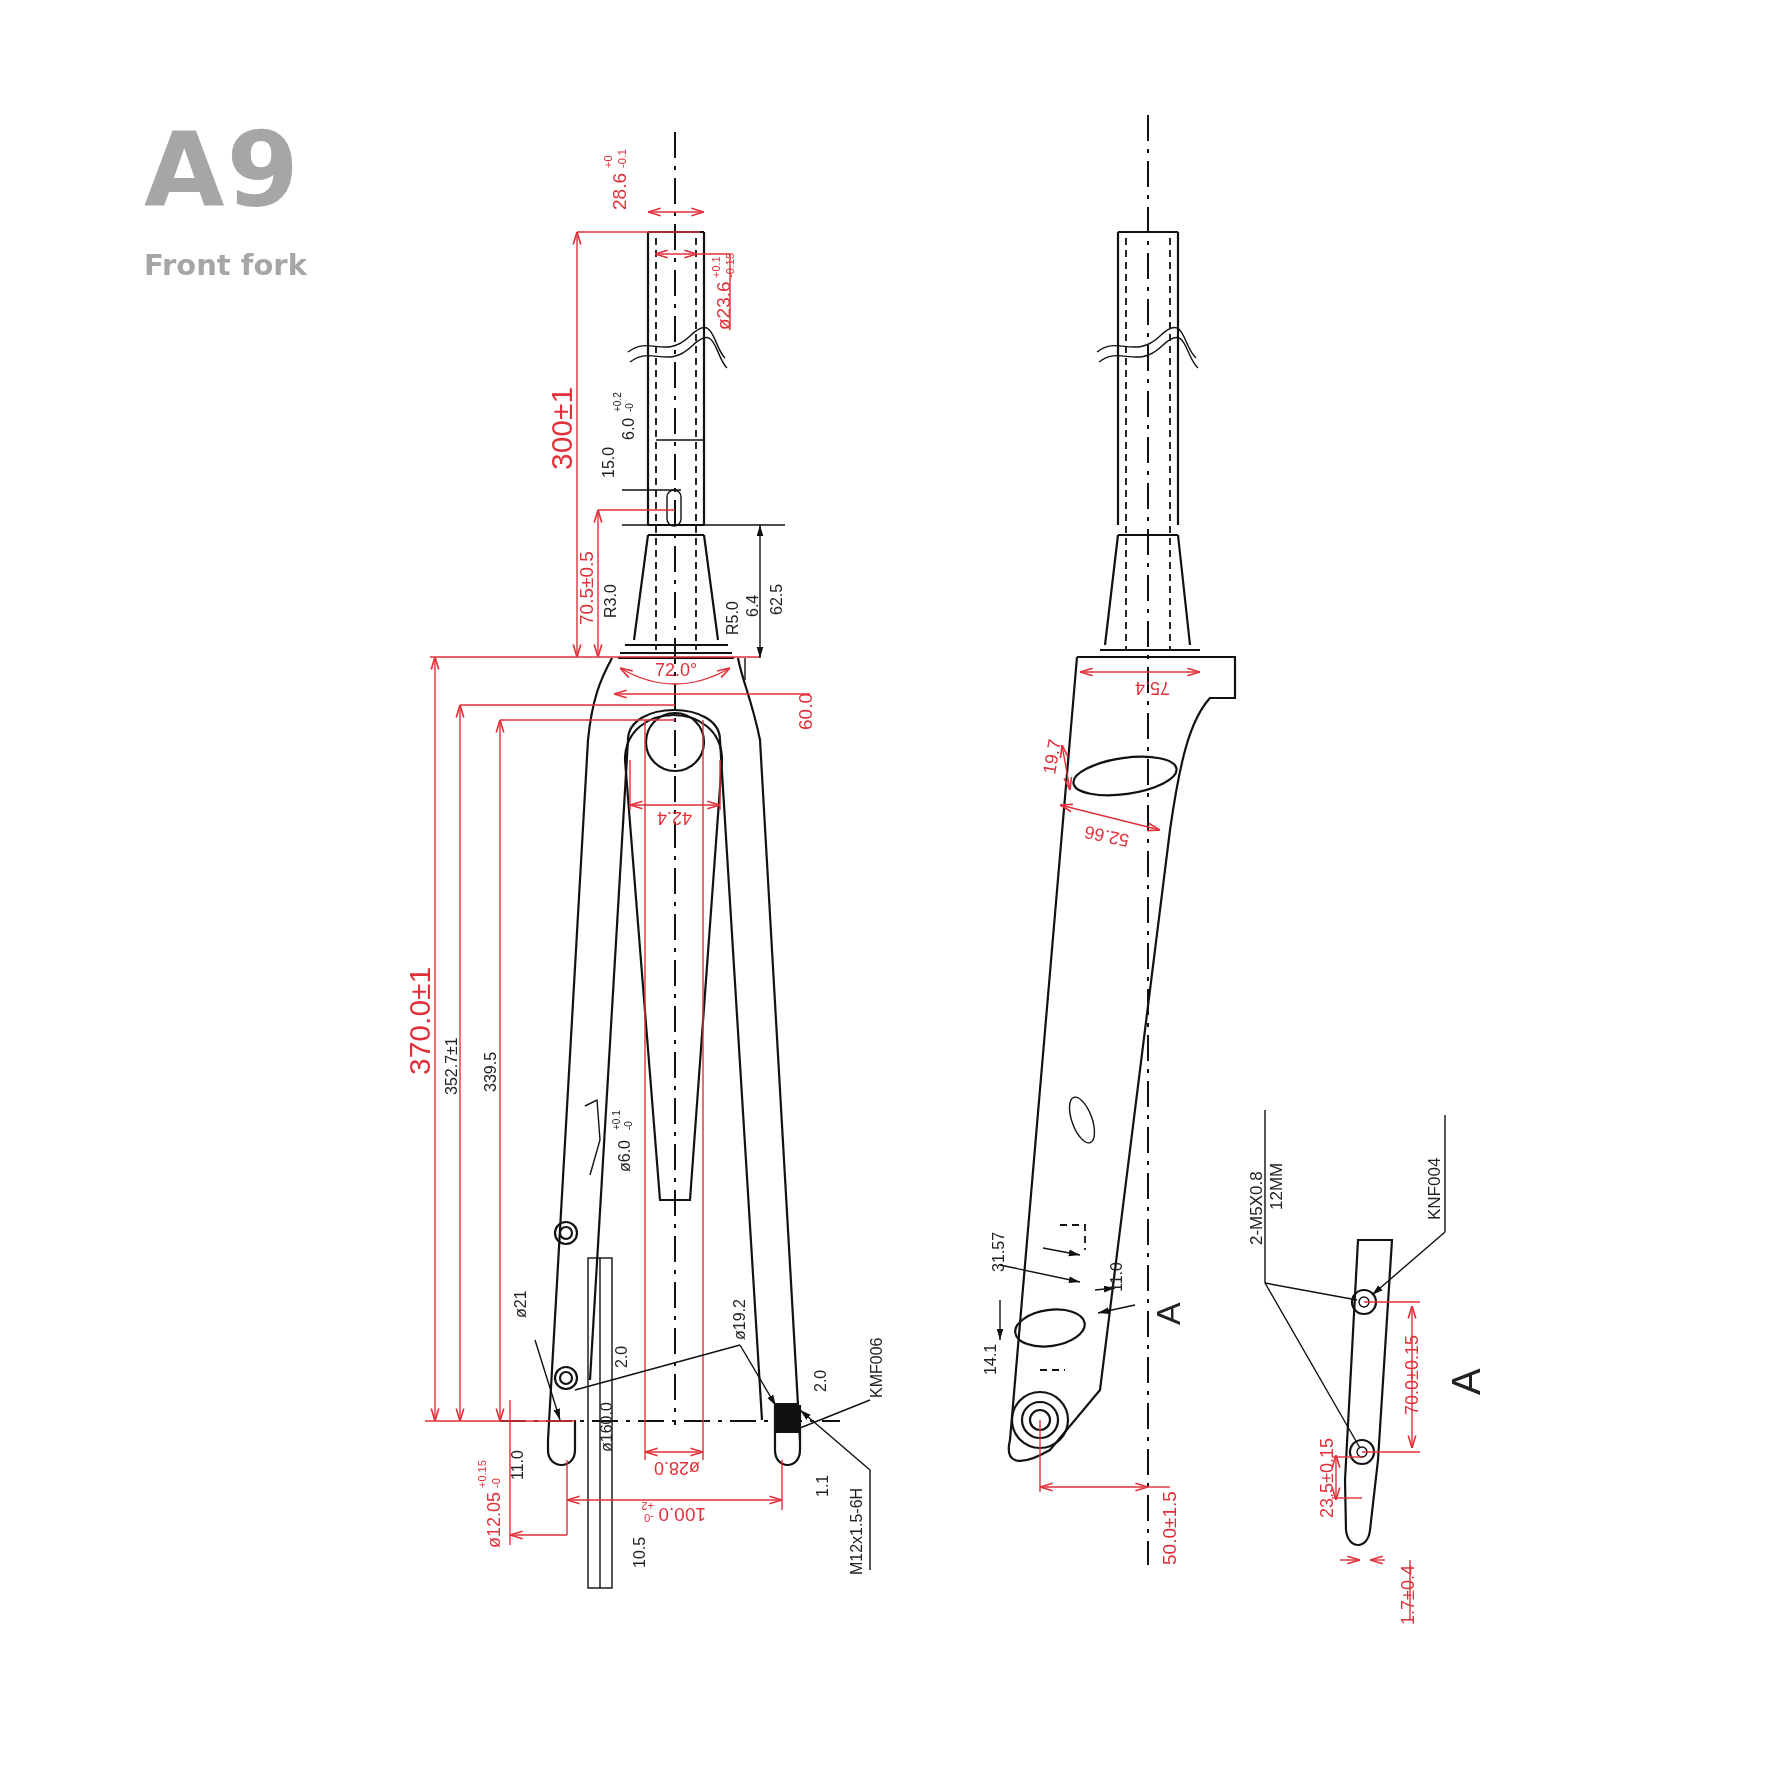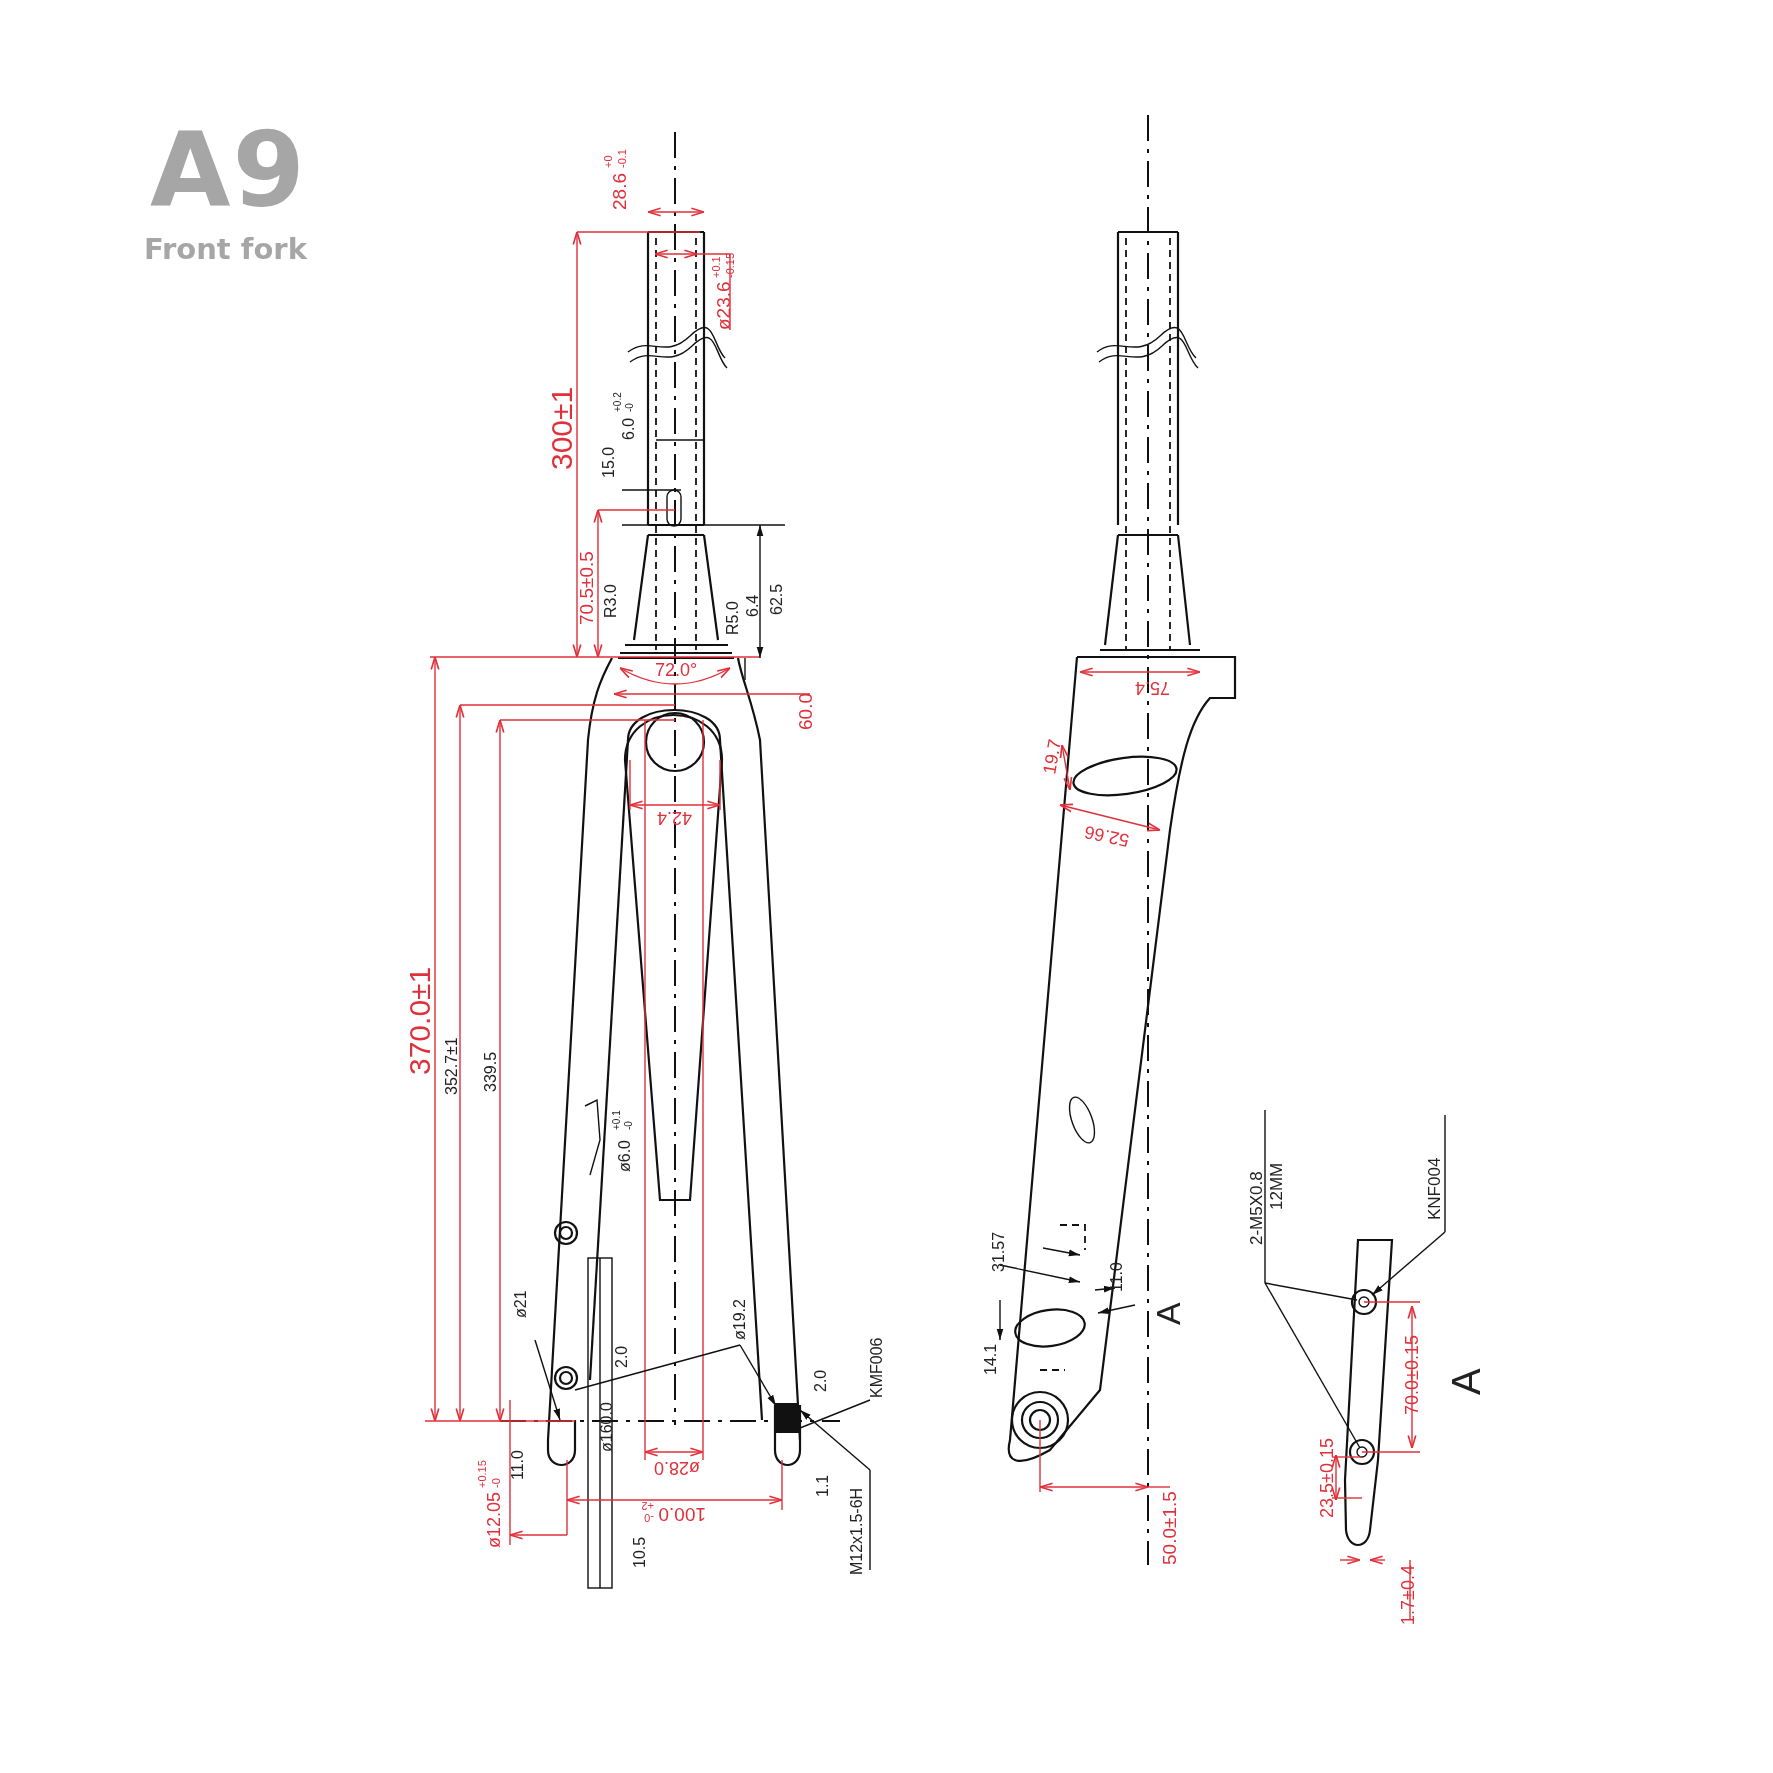--- a/index.html
+++ b/index.html
@@ -1,19 +1,19 @@
 <!DOCTYPE html>
 <html><head>
 <meta charset="utf-8">
 <style>
   html,body{margin:0;padding:0;background:#ffffff;}
   body{width:1773px;height:1773px;position:relative;overflow:hidden;font-family:"Liberation Sans",sans-serif;}
   .title-block{position:absolute;left:144px;top:118px;color:#a6a6a6;}
-  .title-code{font-family:"DejaVu Sans",sans-serif;font-weight:bold;font-size:104px;line-height:104px;letter-spacing:2px;text-align:right;}
-  .title-sub{font-family:"DejaVu Sans",sans-serif;font-weight:bold;font-size:29px;margin-top:10px;}
+  .title-code{font-family:"DejaVu Sans",sans-serif;font-weight:bold;font-size:104px;line-height:104px;letter-spacing:2px;}
+  .title-sub{font-family:"DejaVu Sans",sans-serif;font-weight:bold;font-size:29px;margin-top:26px;}
   svg{position:absolute;left:0;top:0;}
   .blk{stroke:#111;fill:none;stroke-width:2.2;}
   .thin{stroke:#111;fill:none;stroke-width:1.4;}
   .dash{stroke:#111;fill:none;stroke-width:2;stroke-dasharray:26 8 4 8;}
   .hid{stroke:#111;fill:none;stroke-width:1.8;stroke-dasharray:7 5;}
   .red{stroke:#e0303a;fill:none;stroke-width:1.4;}
   .rtxt{fill:#e0303a;font-family:"Liberation Sans",sans-serif;}
   .ktxt{fill:#222;font-family:"Liberation Sans",sans-serif;}
 </style>
 </head>

